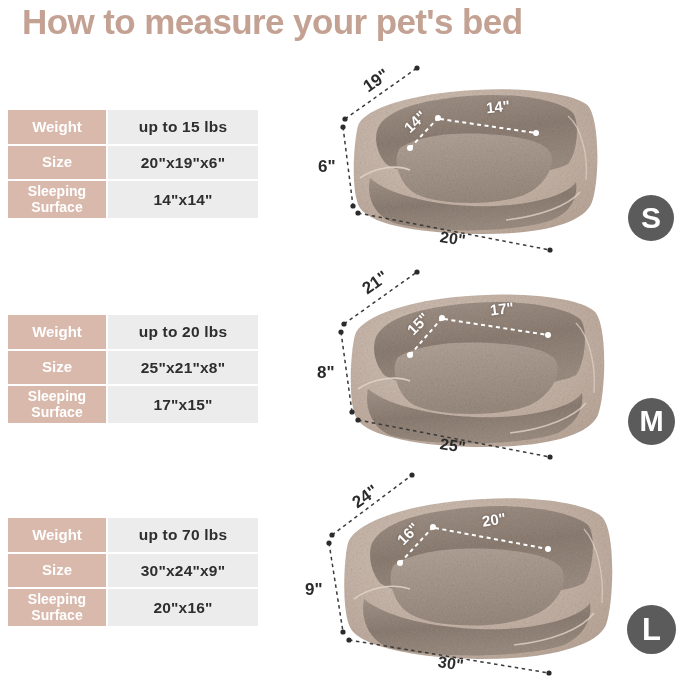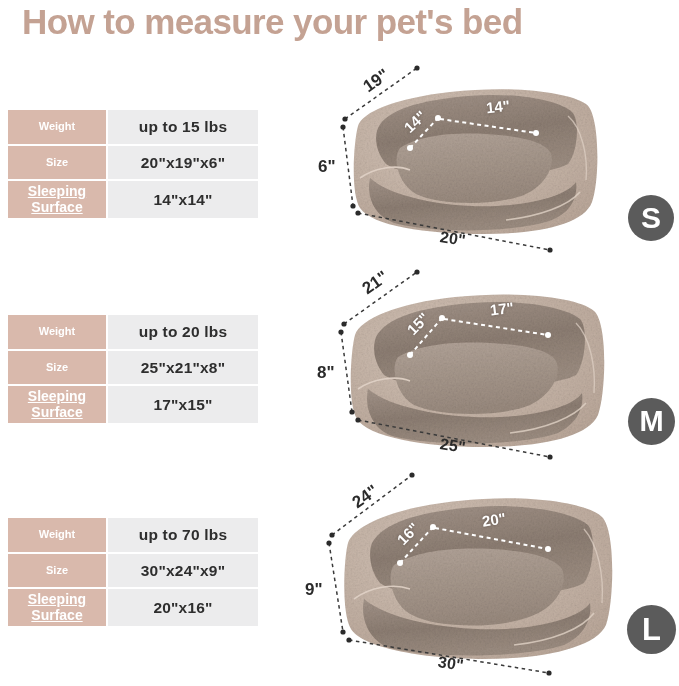--- a/index.html
+++ b/index.html
@@ -31,21 +31,21 @@
   }
   .spec-row {
     display: flex;
     width: 100%;
     margin-bottom: 2px;
   }
   .spec-key {
     width: 98px;
     background: #d9b9ac;
     color: #ffffff;
-    font-size: 11px;
+    font-size: 15px;
     font-weight: 700;
     display: flex;
     align-items: center;
     justify-content: center;
     text-align: center;
     line-height: 1.08;
     padding: 2px 0;
   }
   .spec-val {
     flex: 1;
@@ -55,21 +55,21 @@
     font-size: 15.5px;
     font-weight: 700;
     display: flex;
     align-items: center;
     justify-content: center;
     letter-spacing: 0.2px;
   }
   .r1 .spec-key, .r1 .spec-val { height: 34px; }
   .r2 .spec-key, .r2 .spec-val { height: 33px; }
   .r3 .spec-key, .r3 .spec-val { height: 37px; }
-  .r3 .spec-key { font-size: 14px; text-decoration: underline; }
+  .r3 .spec-key { font-size: 14px; }
 
   
   .bed-block { position: absolute; }
 
   .bed-art { position: absolute; }
 
   
   .dim {
     position: absolute;
     font-size: 17px;

